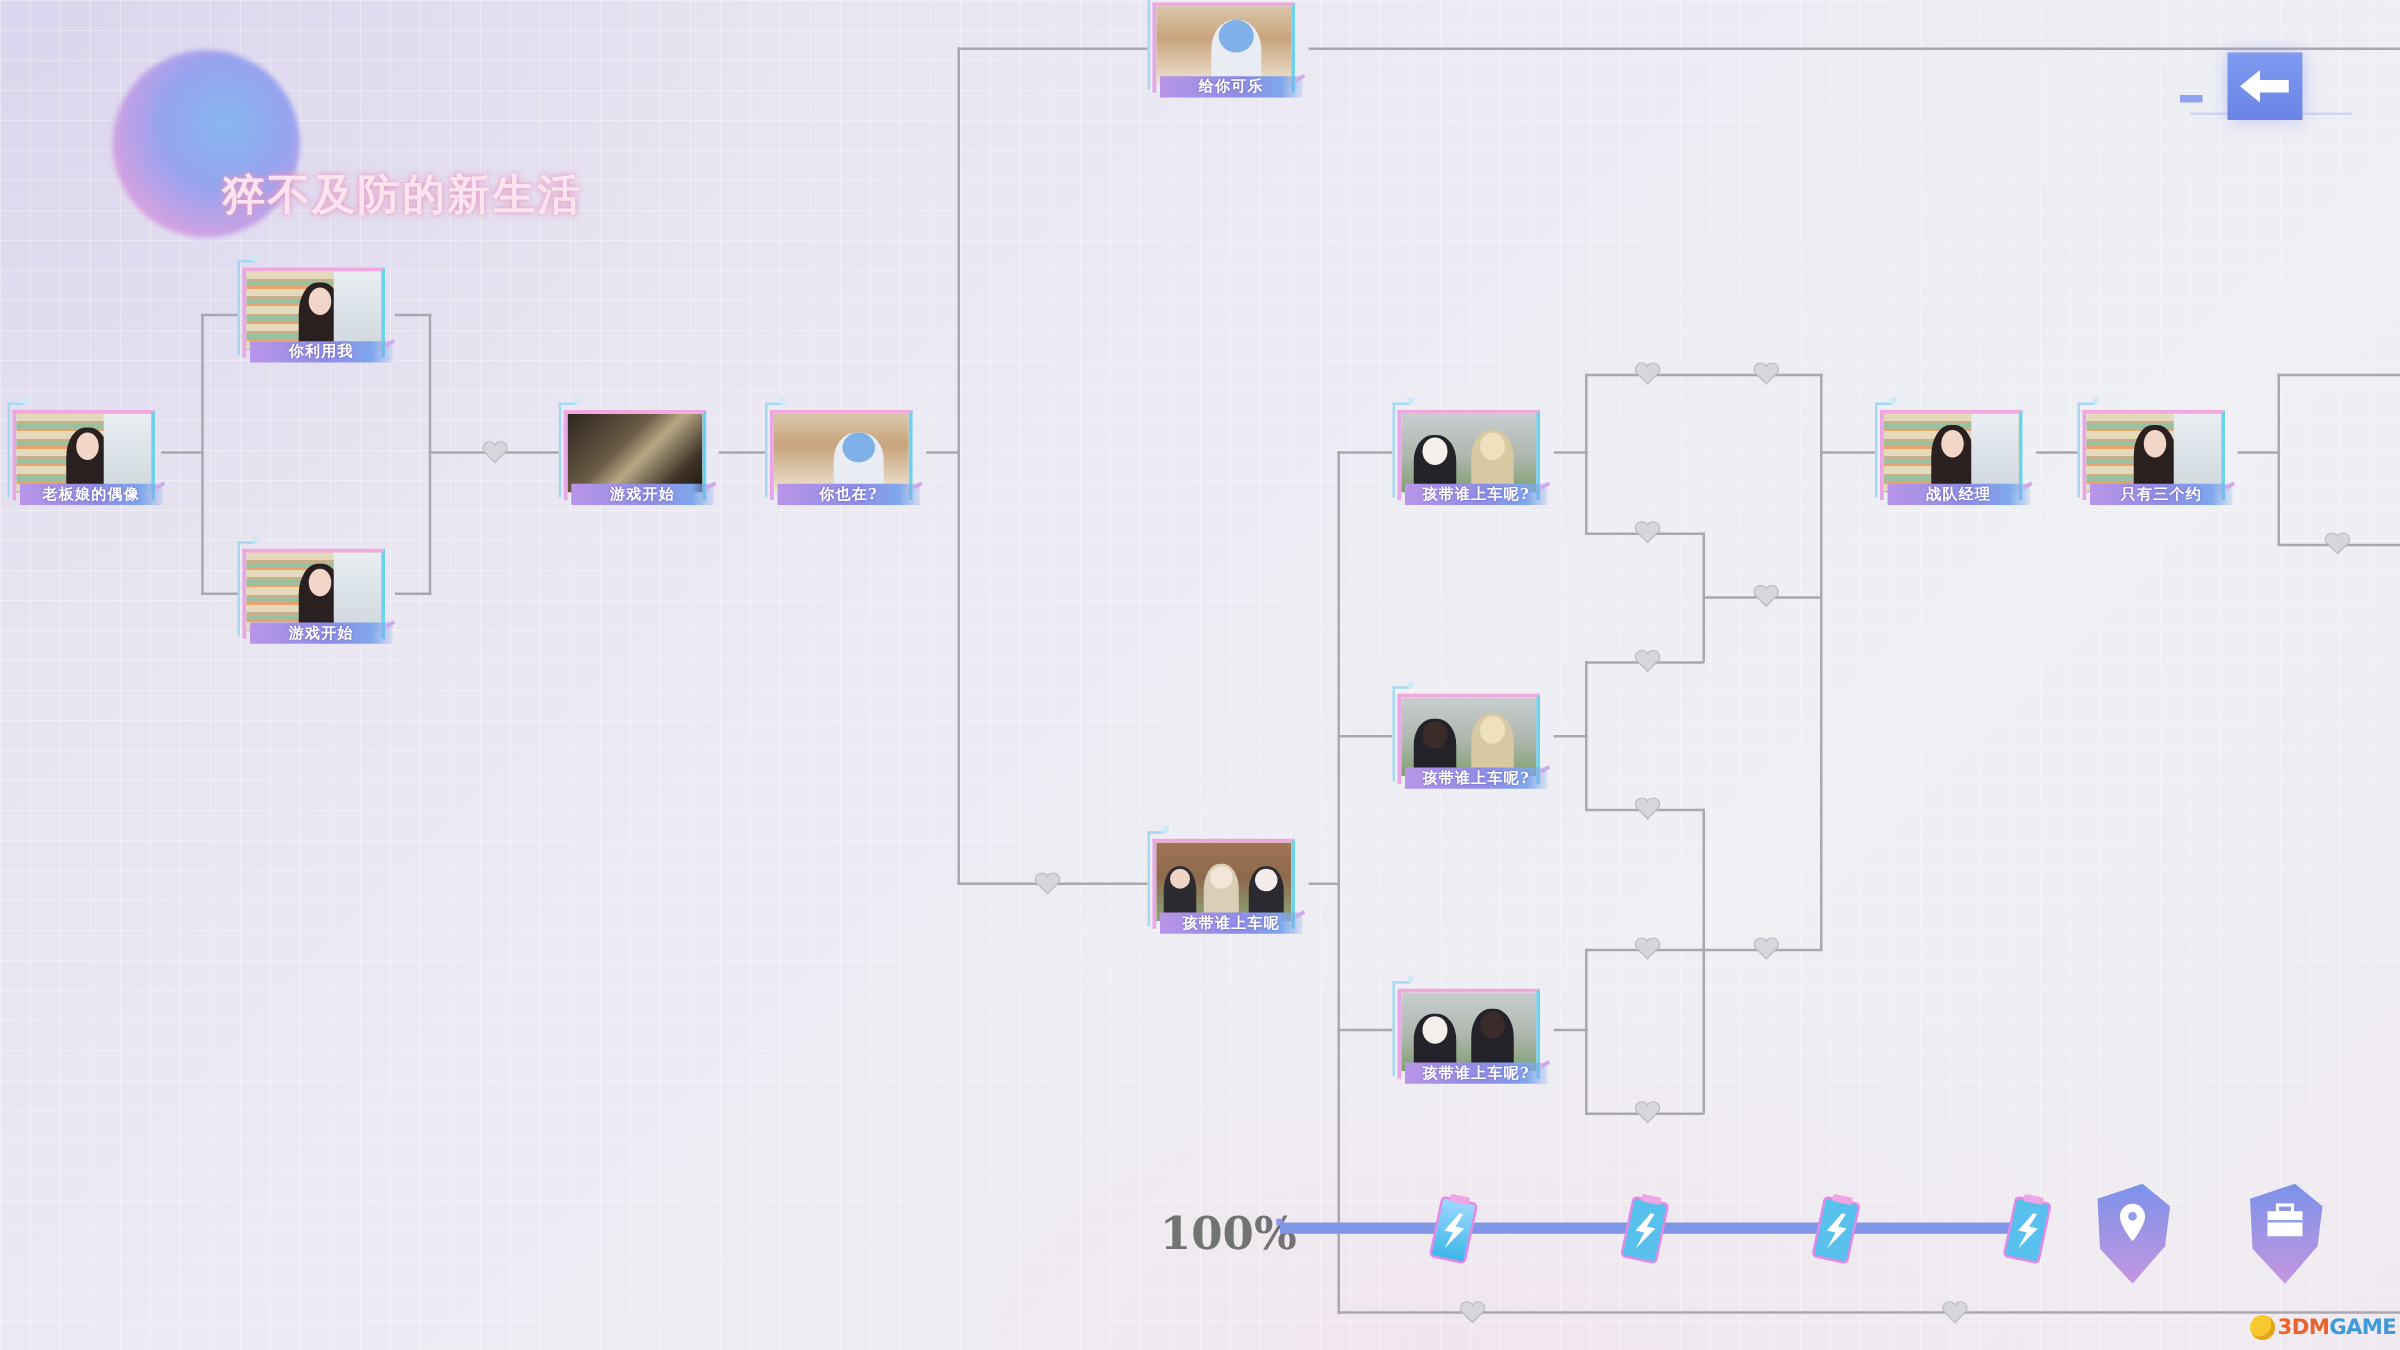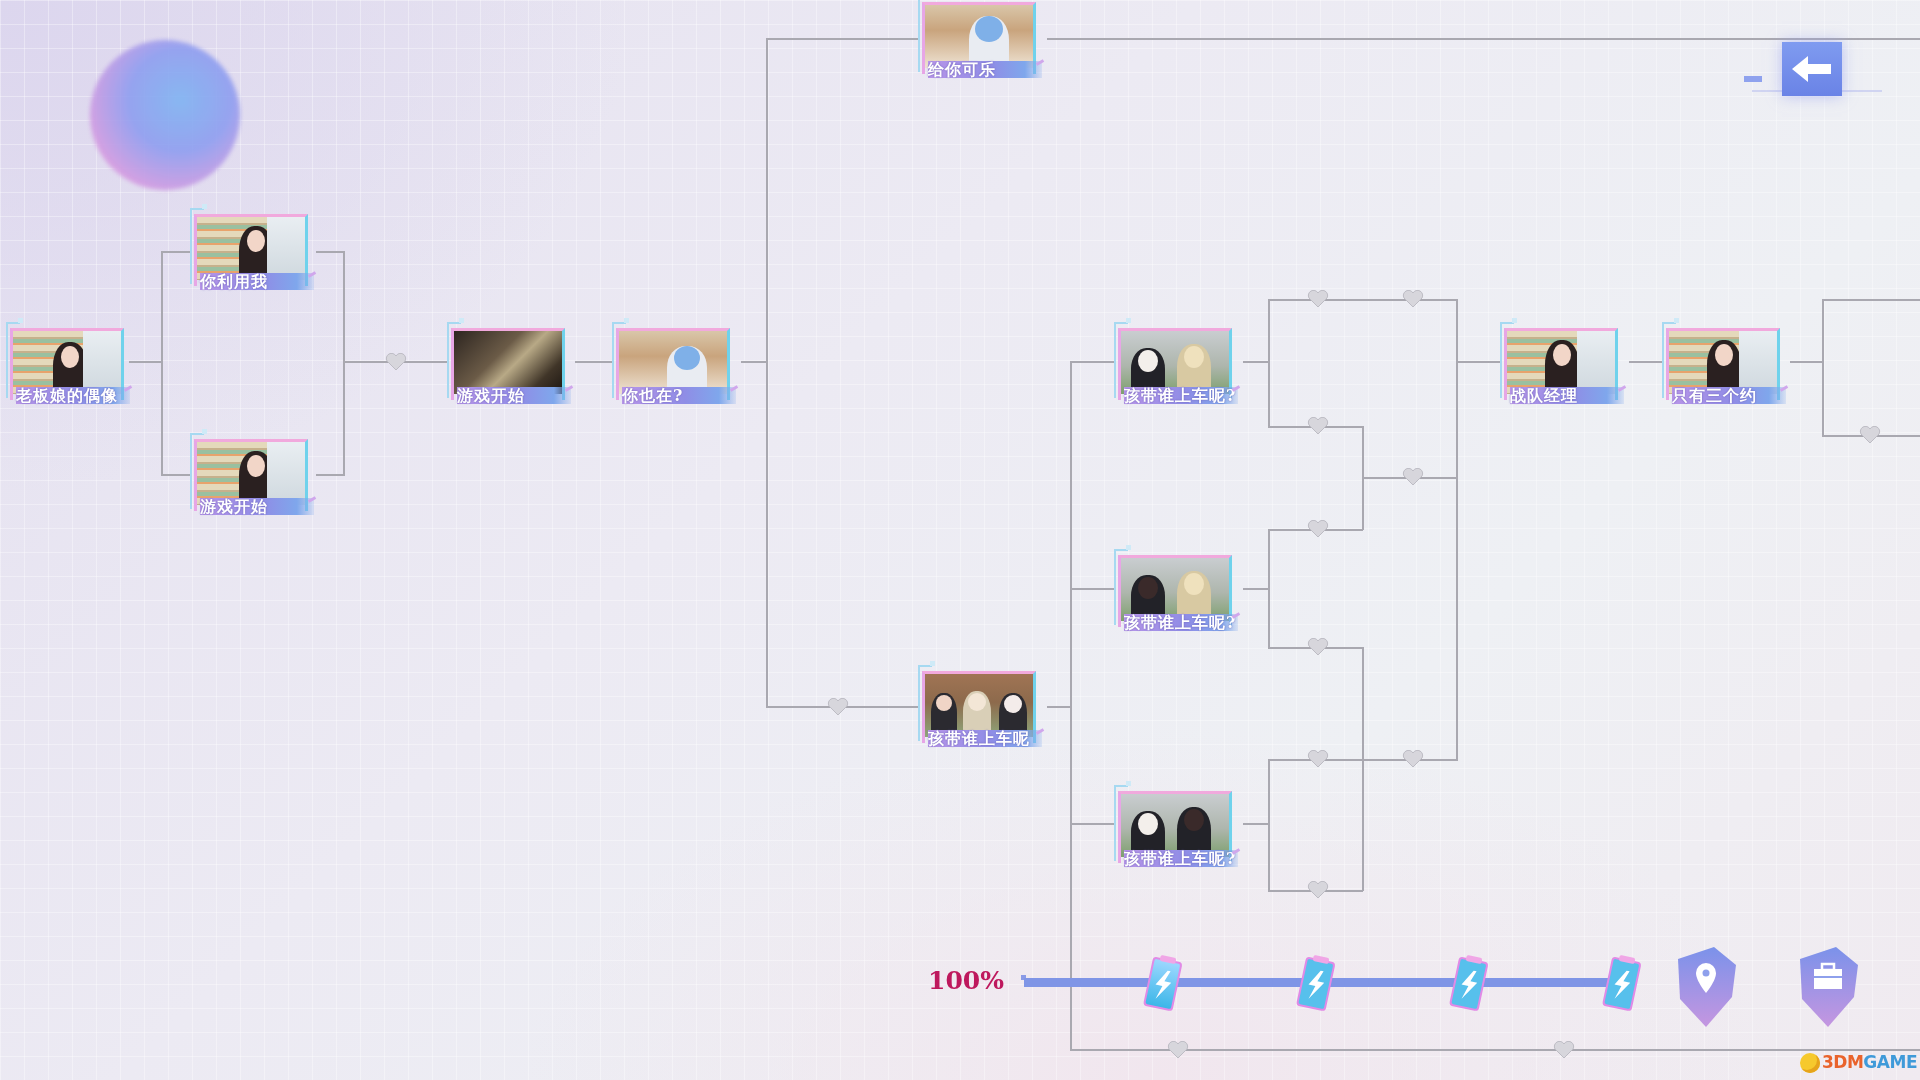--- a/index.html
+++ b/index.html
@@ -35,21 +35,21 @@
 
   
   .card{position:absolute;width:124px;height:80px;cursor:pointer;}
   .card .frame{position:absolute;left:4px;top:4px;right:6px;bottom:4px;
     border-left:3px solid #e7a6e6;border-top:3px solid #f1a9dd;border-right:3px solid #6fd2ec;}
   .card .corner{position:absolute;left:0;top:-2px;width:12px;height:74px;border-left:2px solid #a6d9f1;border-top:2px solid #a6d9f1;}
   .card .corner::before{content:"";position:absolute;left:10px;top:-6px;width:5px;height:5px;background:#cfeaf7;}
   .card .thumb{position:absolute;left:7px;top:7px;right:9px;bottom:10px;overflow:hidden;}
   .card .label{position:absolute;left:10px;right:0;bottom:0;height:17px;
     background:linear-gradient(90deg,#b895e8 0%,#8f8de6 55%,#7fa7ec 85%,rgba(127,167,236,0.2) 100%);
-    color:#fff;font-size:16px;font-weight:bold;line-height:17px;letter-spacing:1px;
+    color:#fff;font-size:12px;font-weight:bold;text-align:center;line-height:17px;letter-spacing:1px;
     text-shadow:0 0 2px #6a5fb5;}
   .card .tick{position:absolute;right:-2px;bottom:14px;width:8px;height:3px;background:#d0a7ec;transform:rotate(-30deg);}
 
   
   .scene{width:100%;height:100%;position:relative;}
   .scene.store{background:
     repeating-linear-gradient(180deg,#e4d9bb 0 6px,#c6b18c 6px 8px,#9ac0a0 8px 12px,#e8a36c 12px 14px);}
   .scene.store::after{content:"";position:absolute;right:0;top:0;width:35%;height:100%;
     background:linear-gradient(180deg,#e9eef2,#cfd8de);}
   .scene.room{background:linear-gradient(180deg,#d9c6a9 0%,#c9a47d 40%,#efe4d4 100%);}
@@ -61,21 +61,21 @@
 
   
   .back-btn{position:absolute;left:1782px;top:42px;width:60px;height:54px;
     background:linear-gradient(180deg,#7f9bf0,#6a83e6);box-shadow:0 0 14px rgba(150,160,240,.6);cursor:pointer;
     display:flex;align-items:center;justify-content:center;}
   .back-btn svg{width:44px;height:32px;}
   .back-deco{position:absolute;left:1744px;top:76px;width:18px;height:6px;background:#8fa2ee;}
   .back-deco2{position:absolute;left:1752px;top:90px;width:130px;height:2px;background:rgba(200,205,240,.8);}
 
   
-  .progress-label{position:absolute;left:928px;top:966px;font-size:25px;color:#be185d;font-weight:bold;}
+  .progress-label{position:absolute;left:928px;top:966px;font-size:36px;color:#737373;font-weight:bold;}
   .track{position:absolute;left:1024px;top:978px;width:600px;height:9px;background:#7f95e6;}
   .track-cap{position:absolute;left:1021px;top:975px;width:5px;height:5px;background:#8a9ae6;}
   .battery{position:absolute;width:40px;height:58px;top:954px;transform:rotate(12deg);cursor:pointer;}
   .battery svg{width:40px;height:58px;}
   .pin-badge{position:absolute;width:72px;height:84px;top:945px;cursor:pointer;}
   .pin-badge svg{width:72px;height:84px;}
   .watermark{position:absolute;left:1800px;top:1052px;font-family:"DejaVu Sans","Liberation Sans",sans-serif;
     font-size:17px;font-weight:bold;color:#e9632c;letter-spacing:-0.5px;}
   .watermark .mascot{display:inline-block;width:20px;height:20px;border-radius:50%;background:#f6c92d;vertical-align:middle;margin-right:2px;
     box-shadow:inset -3px -3px 0 #e6a41c;}
@@ -203,20 +203,21 @@
     </div>
   <div class="heart" style="left:1564px;top:1050px;">
       <svg viewBox="0 0 22 18">
         <path d="M11 17 L2 8 A5 5 0 0 1 11 3 A5 5 0 0 1 20 8 Z" fill="#d7d6dc" stroke="#bdbcc4" stroke-width="1"></path>
       </svg>
     </div>
 </div>
 
 <div class="chapter">
   <div class="orb"></div>
+  <div class="sub">猝不及防的新生活</div>
 </div>
 
 <div class="back-deco"></div>
 <div class="back-deco2"></div>
 <div class="back-btn">
   <svg viewBox="0 0 44 32">
     <path d="M2 16 L18 3 L18 11 L41 11 L41 21 L18 21 L18 29 Z" fill="#ffffff"></path>
   </svg>
 </div>
 

